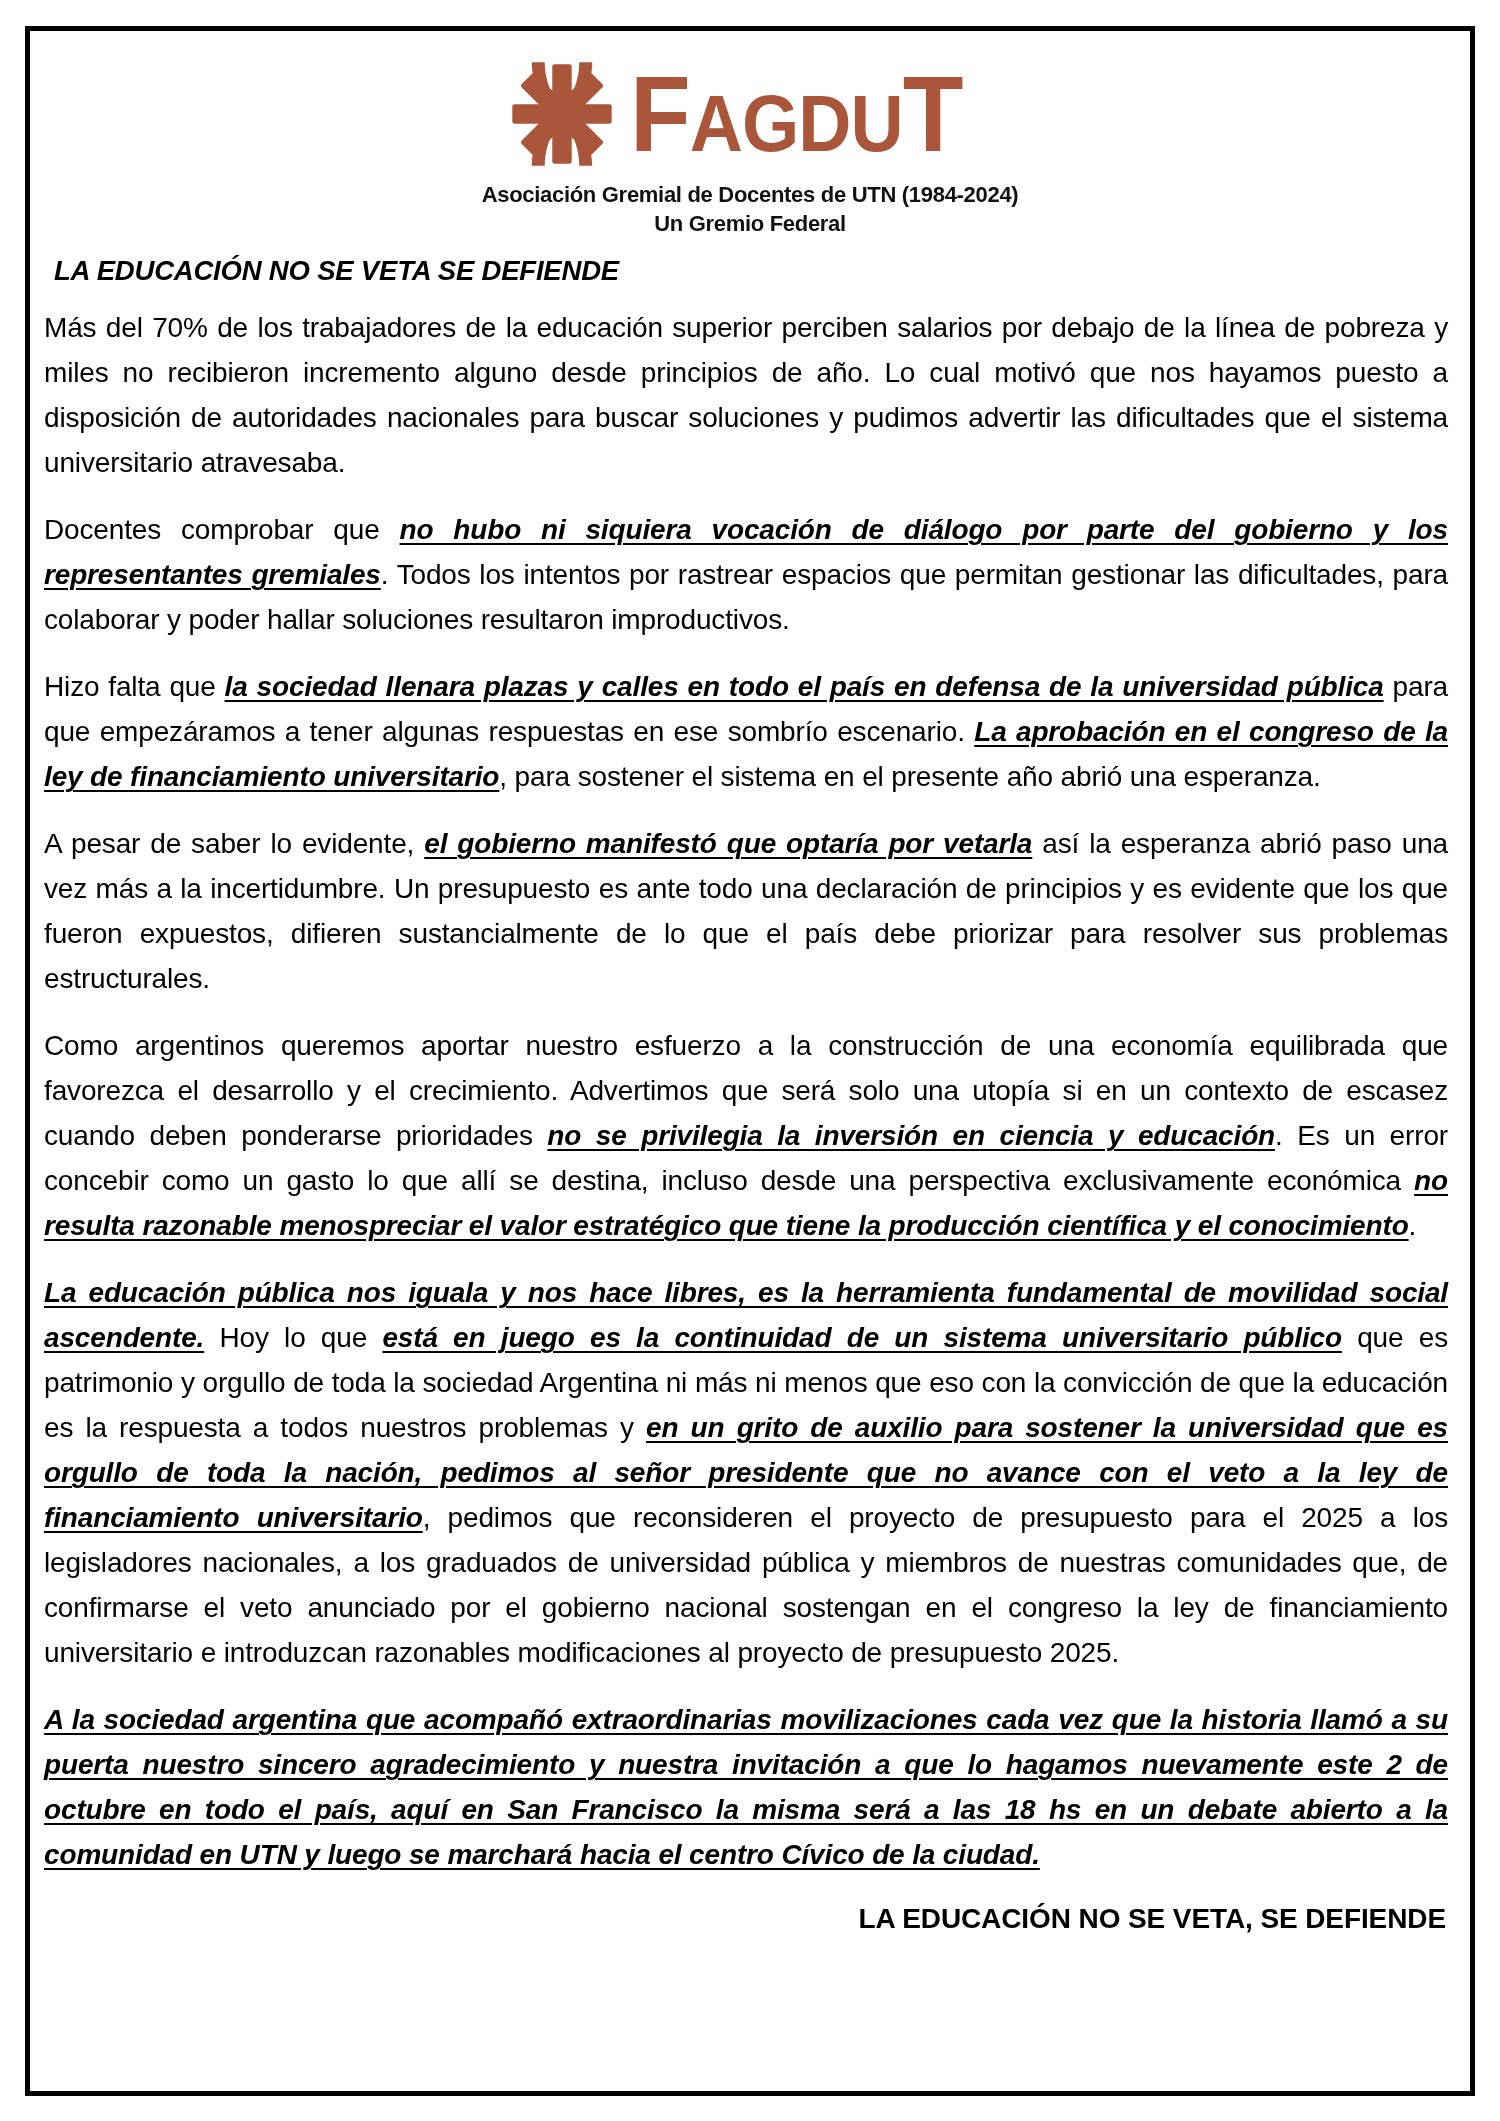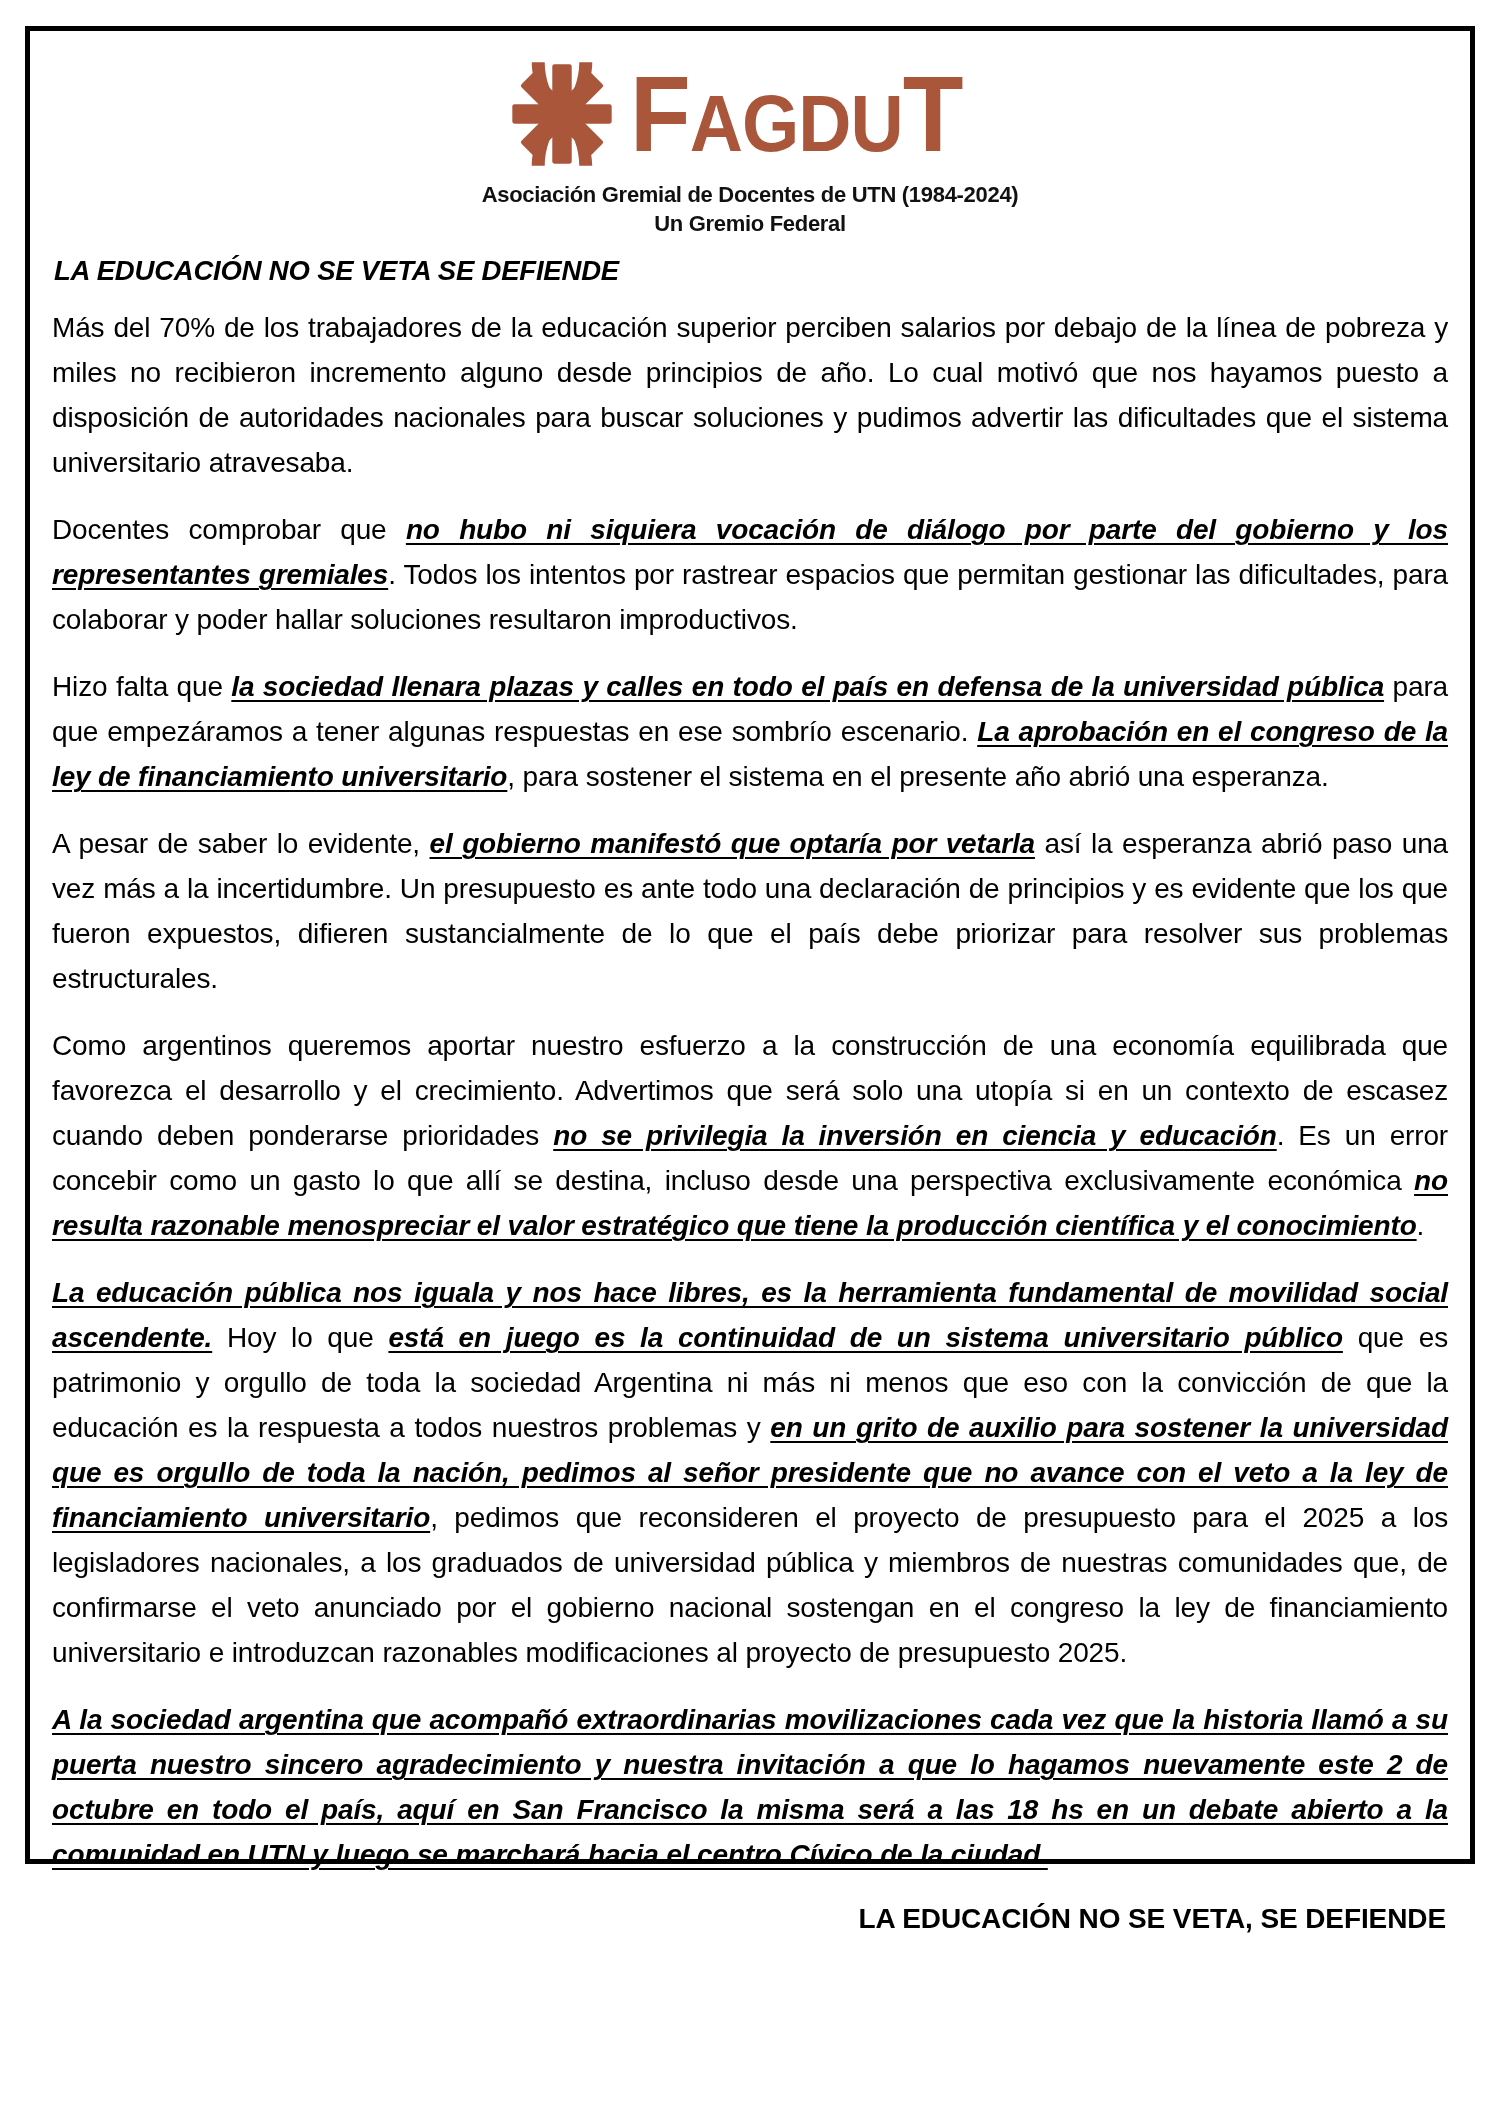--- a/index.html
+++ b/index.html
@@ -22,21 +22,21 @@
     width: 1500px;
     height: 2121px;
     background: #ffffff;
     box-sizing: border-box;
     padding: 26px 0 0 25px;
   }
   .frame {
     position: relative;
     box-sizing: border-box;
     width: 1450px;
-    height: 1838px;
+    height: 2070px;
     border: 5px solid #000000;
     background: #ffffff;
     padding: 0;
   }
 
   
   .header {
     padding: 18px 0 4px 0;
     text-align: center;
   }
@@ -92,21 +92,21 @@
     letter-spacing: -0.2px;
     margin: 6px 0 18px 10px;
     text-align: left;
   }
   p.para {
     font-family: "Liberation Sans", sans-serif;
     font-size: 28px;
     line-height: 45px;
     text-align: justify;
     text-justify: inter-word;
-    margin: 0 0 22px 8px;
+    margin: 0 0 22px 0;
     letter-spacing: -0.15px;
     -webkit-hyphens: none;
     hyphens: none;
   }
   p.para:last-of-type { margin-bottom: 0; }
 
   em.emph {
     font-weight: bold;
     font-style: italic;
     text-decoration: underline;

